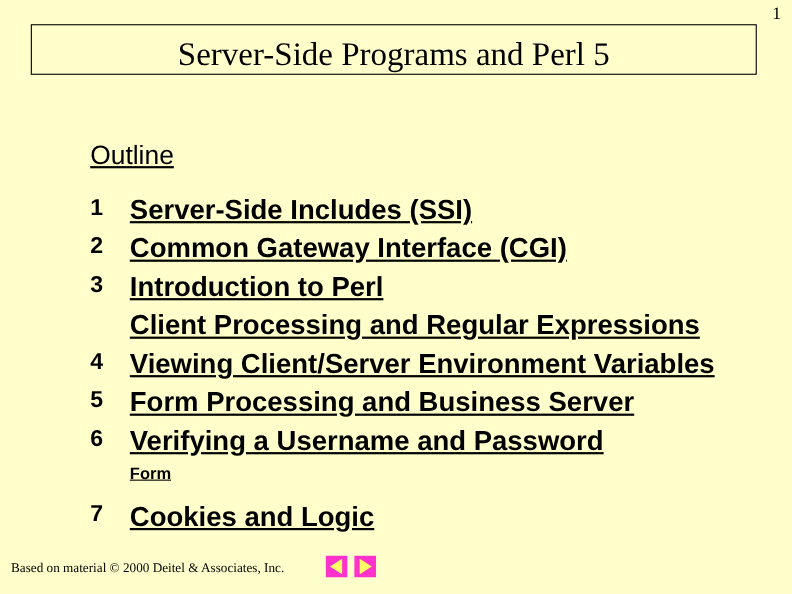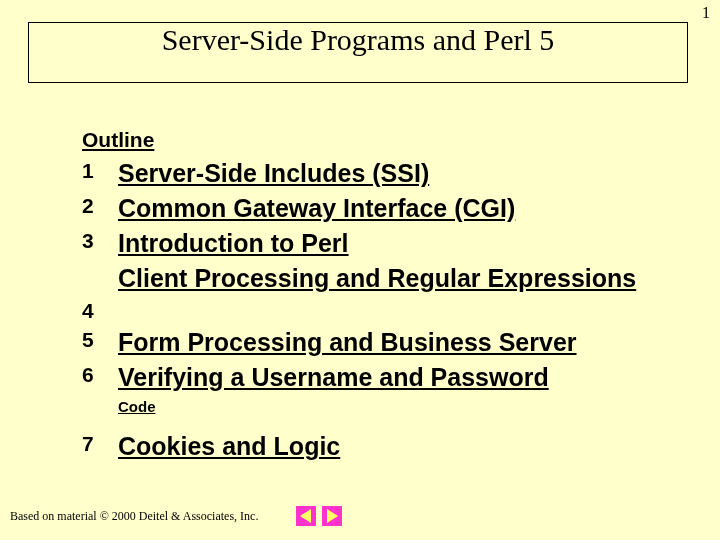--- a/index.html
+++ b/index.html
@@ -16,44 +16,44 @@
     top: 4px;
     right: 10px;
     font-family: "Times New Roman", serif;
     font-size: 16px;
   }
   .title-box {
     position: absolute;
     top: 22px;
     left: 28px;
     width: 660px;
-    height: 61px;
+    height: 46px;
     border: 1px solid #000;
     background: #ffffcc;
     display: flex;
-    align-items: flex-start;
+    align-items: flex-end;
     justify-content: center;
   }
   .title-text {
     font-family: "Times New Roman", serif;
     font-size: 30px;
     font-weight: normal;
     color: #000;
   }
   .outline-block {
     position: absolute;
     top: 128px;
     left: 82px;
     width: 580px;
   }
   .outline-heading {
-    font-weight: bold;
-    font-size: 21px;
+    font-weight: normal;
+    font-size: 24px;
     text-decoration: underline;
-    margin-bottom: 4px;
+    margin-bottom: 18px;
   }
   .outline-row {
     display: flex;
     line-height: 1.4;
   }
   .outline-num {
     width: 36px;
     font-weight: bold;
     font-size: 21px;
     flex-shrink: 0;
@@ -116,31 +116,32 @@
   <div class="outline-row">
     <span class="outline-num">3</span>
     <span class="outline-label">Introduction to Perl</span>
   </div>
   <div class="outline-row">
     <span class="outline-num"></span>
     <span class="outline-label">Client Processing and Regular Expressions</span>
   </div>
   <div class="outline-row">
     <span class="outline-num">4</span>
+    <span class="outline-label">Viewing Client/Server Environment Variables</span>
   </div>
   <div class="outline-row">
     <span class="outline-num">5</span>
     <span class="outline-label">Form Processing and Business Server</span>
   </div>
   <div class="outline-row">
     <span class="outline-num">6</span>
     <span class="outline-label">Verifying a Username and Password</span>
   </div>
 
-  <div class="outline-sub">Code</div>
+  <div class="outline-sub">Form</div>
 
   <div class="gap"></div>
 
   <div class="outline-row">
     <span class="outline-num">7</span>
     <span class="outline-label">Cookies and Logic</span>
   </div>
 </div>
 
 <div class="footer-text">Based on material © 2000 Deitel &amp; Associates, Inc.</div>

